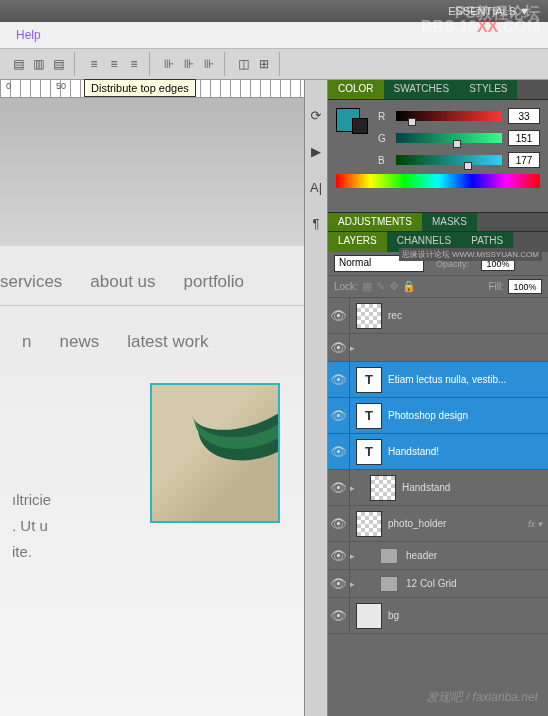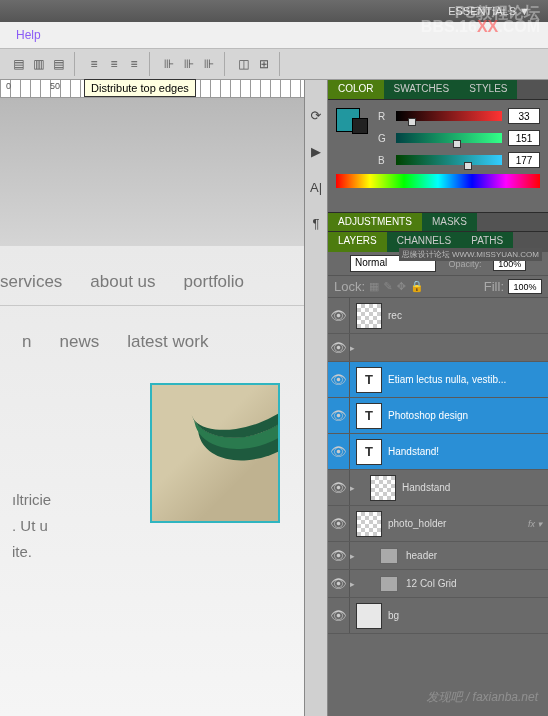--- a/index.html
+++ b/index.html
@@ -45,26 +45,26 @@
 .slider { flex:1; height:10px; position:relative; }
 .slider.r { background: linear-gradient(to right,#000,#f33); }
 .slider.g { background: linear-gradient(to right,#044,#3f8); }
 .slider.b { background: linear-gradient(to right,#040,#3cf); }
 .slider .thumb { position:absolute; top:7px; width:8px; height:8px; background:#ddd; border:1px solid #333; transform:translateX(-50%); }
 .val { width:32px; height:16px; background:#fff; font-size:10px; text-align:center; line-height:16px; border:1px solid #333; }
 .spectrum { height:14px; margin-top:6px; background: linear-gradient(to right,#f00,#ff0,#0f0,#0ff,#00f,#f0f,#f00); }
 .adj-tabs { display:flex; background:#535353; height:20px; border-top:1px solid #2b2b2b; border-bottom:1px solid #2b2b2b; }
 .layers-panel { flex:1; background:#6a6a6a; display:flex; flex-direction:column; }
 .layers-tabs { display:flex; height:20px; background:#535353; }
-.layer-opts { height:24px; background:#6a6a6a; display:flex; align-items:center; padding:0 22px; gap:12px; border-bottom:1px solid #555; }
+.layer-opts { height:24px; background:#6a6a6a; display:flex; align-items:center; padding:0 6px; gap:12px; border-bottom:1px solid #555; }
 .blend { width:90px; height:17px; background:#fff; font-size:10px; padding:1px 4px; border:1px solid #333; }
 .opac-lbl { font-size:9px; color:#aaa; }
 .pct { width:34px; height:15px; background:#fff; font-size:9px; text-align:center; line-height:15px; border:1px solid #333; }
 .lock-row { height:22px; display:flex; align-items:center; padding:0 6px; gap:4px; border-bottom:1px solid #555; }
-.lock-row .lbl { font-size:13px; color:#aaa; }
+.lock-row .lbl { font-size:10px; color:#aaa; }
 .lock-row .ic { font-size:11px; color:#888; filter:blur(0.5px); }
 .layer-list { flex:1; overflow:hidden; background:#6a6a6a; }
 .layer-row { display:flex; align-items:center; height:36px; border-bottom:1px solid #5a5a5a; background:#6a6a6a; }
 .layer-row.sel { background:#2a8fd6; }
 .layer-row.short { height:28px; }
 .eye { width:22px; text-align:center; font-size:13px; color:#ccc; border-right:1px solid #555; height:100%; line-height:36px; }
 .eye.short { line-height:28px; }
 .thumb-box { width:26px; height:26px; margin:0 6px; background:#fff; border:1px solid #333; display:flex; align-items:center; justify-content:center; font-size:13px; font-weight:bold; color:#333; }
 .thumb-box.checker { background: repeating-conic-gradient(#ccc 0 25%, #fff 0 50%) 0 0/8px 8px; }
 .thumb-box.folder { background:none; border:none; width:18px; height:16px; margin:0 8px 0 16px; }
@@ -113,21 +113,21 @@
     <span class="tool-btn">⊞</span>
   </div>
   <div class="tooltip">Distribute top edges</div>
 </div>
 
 <div class="main">
   <div class="canvas-area">
     <div class="ruler-h">
       <div class="ruler-ticks"></div>
       <span class="ruler-num" style="left:6px">0</span>
-      <span class="ruler-num" style="left:50px">50</span>
+      <span class="ruler-num" style="left:56px">50</span>
     </div>
     <div class="canvas-inner">
       <div class="fake-bg"></div>
       <div class="nav-line">
         <span>services</span>
         <span>about us</span>
         <span>portfolio</span>
       </div>
       <div class="hr"></div>
       <div class="nav-line2">

